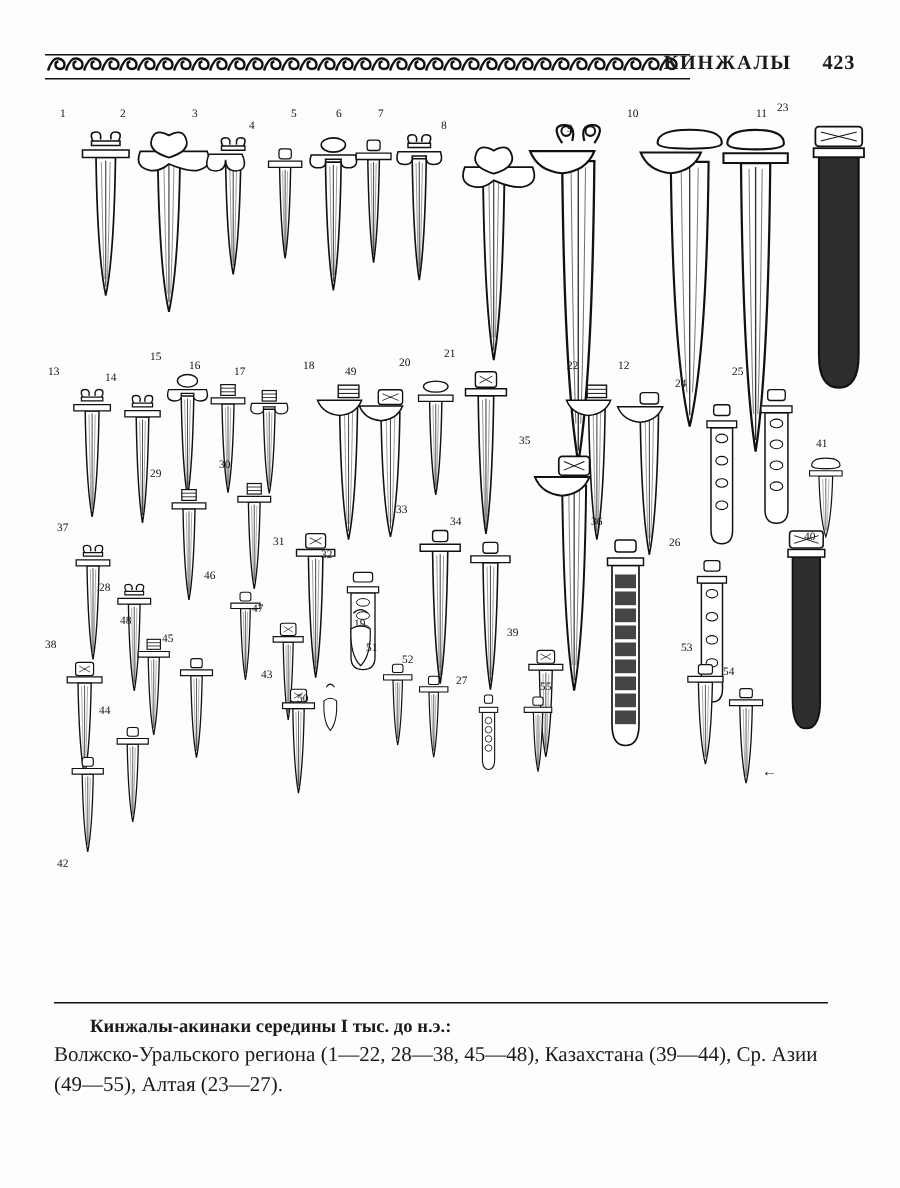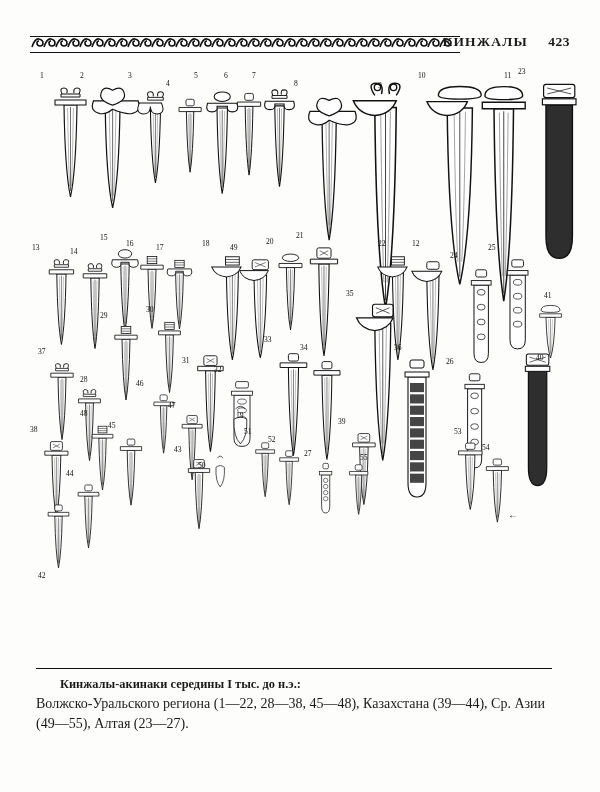--- a/index.html
+++ b/index.html
@@ -575,21 +575,21 @@
         <svg width="39" height="81.9" viewBox="-25 -2 50 105">
           <path d="M-5 17 h10 q-1 53.28 -5 74 q-4 -20.720000000000002 -5 -74 z" fill="#fff" stroke="#111" stroke-width="1.15"></path>
           <path d="M0 19 L0 85" stroke="#111" stroke-width="0.7" opacity="0.85"></path>
           <path d="M-2.25 20 q1 44.4 1.5 62.9" fill="none" stroke="#111" stroke-width="0.5" opacity="0.6"></path>
           <path d="M2.25 20 q-1 44.4 -1.5 62.9" fill="none" stroke="#111" stroke-width="0.5" opacity="0.6"></path>
           <path d="M-14 12 h28 v5 h-28 z" fill="#fff" stroke="#111" stroke-width="1.05"></path>
           <path d="M-7 6 q-3 -6 2 -6 q4 0 3 5 M7 6 q3 -6 -2 -6 q-4 0 -3 5" fill="none" stroke="#111" stroke-width="1.1"></path>
           <path d="M-8 6 h16 v3 h-16 z" fill="#fff" stroke="#111" stroke-width="1"></path>
         </svg>
       </div>
-      <div class="num" style="left: 44px; top: 314px; padding-left: 14px;">28</div>
+      <div class="num" style="left: 44px; top: 326px;">28</div>
       <div class="fig" style="left: 166px; top: 292px;">
         <svg width="44.88" height="108.24" viewBox="-25.5 -2 51 123">
           <path d="M-5.5 17 h11 q-1 66.24 -5.5 92 q-4.5 -25.76 -5.5 -92 z" fill="#fff" stroke="#111" stroke-width="1.15"></path>
           <path d="M0 19 L0 103" stroke="#111" stroke-width="0.7" opacity="0.85"></path>
           <path d="M-2.475 20 q1 55.199999999999996 1.65 78.2" fill="none" stroke="#111" stroke-width="0.5" opacity="0.6"></path>
           <path d="M2.475 20 q-1 55.199999999999996 -1.65 78.2" fill="none" stroke="#111" stroke-width="0.5" opacity="0.6"></path>
           <path d="M-14.5 12 h29 v5 h-29 z" fill="#fff" stroke="#111" stroke-width="1.05"></path>
           <rect x="-7.5" y="0" width="15" height="11" rx="2" fill="#fff" stroke="#111" stroke-width="1"></rect>
           <path d="M-4.5 3 l9 5 M-4.5 8 l9 -5" stroke="#111" stroke-width="0.6"></path>
         </svg>

